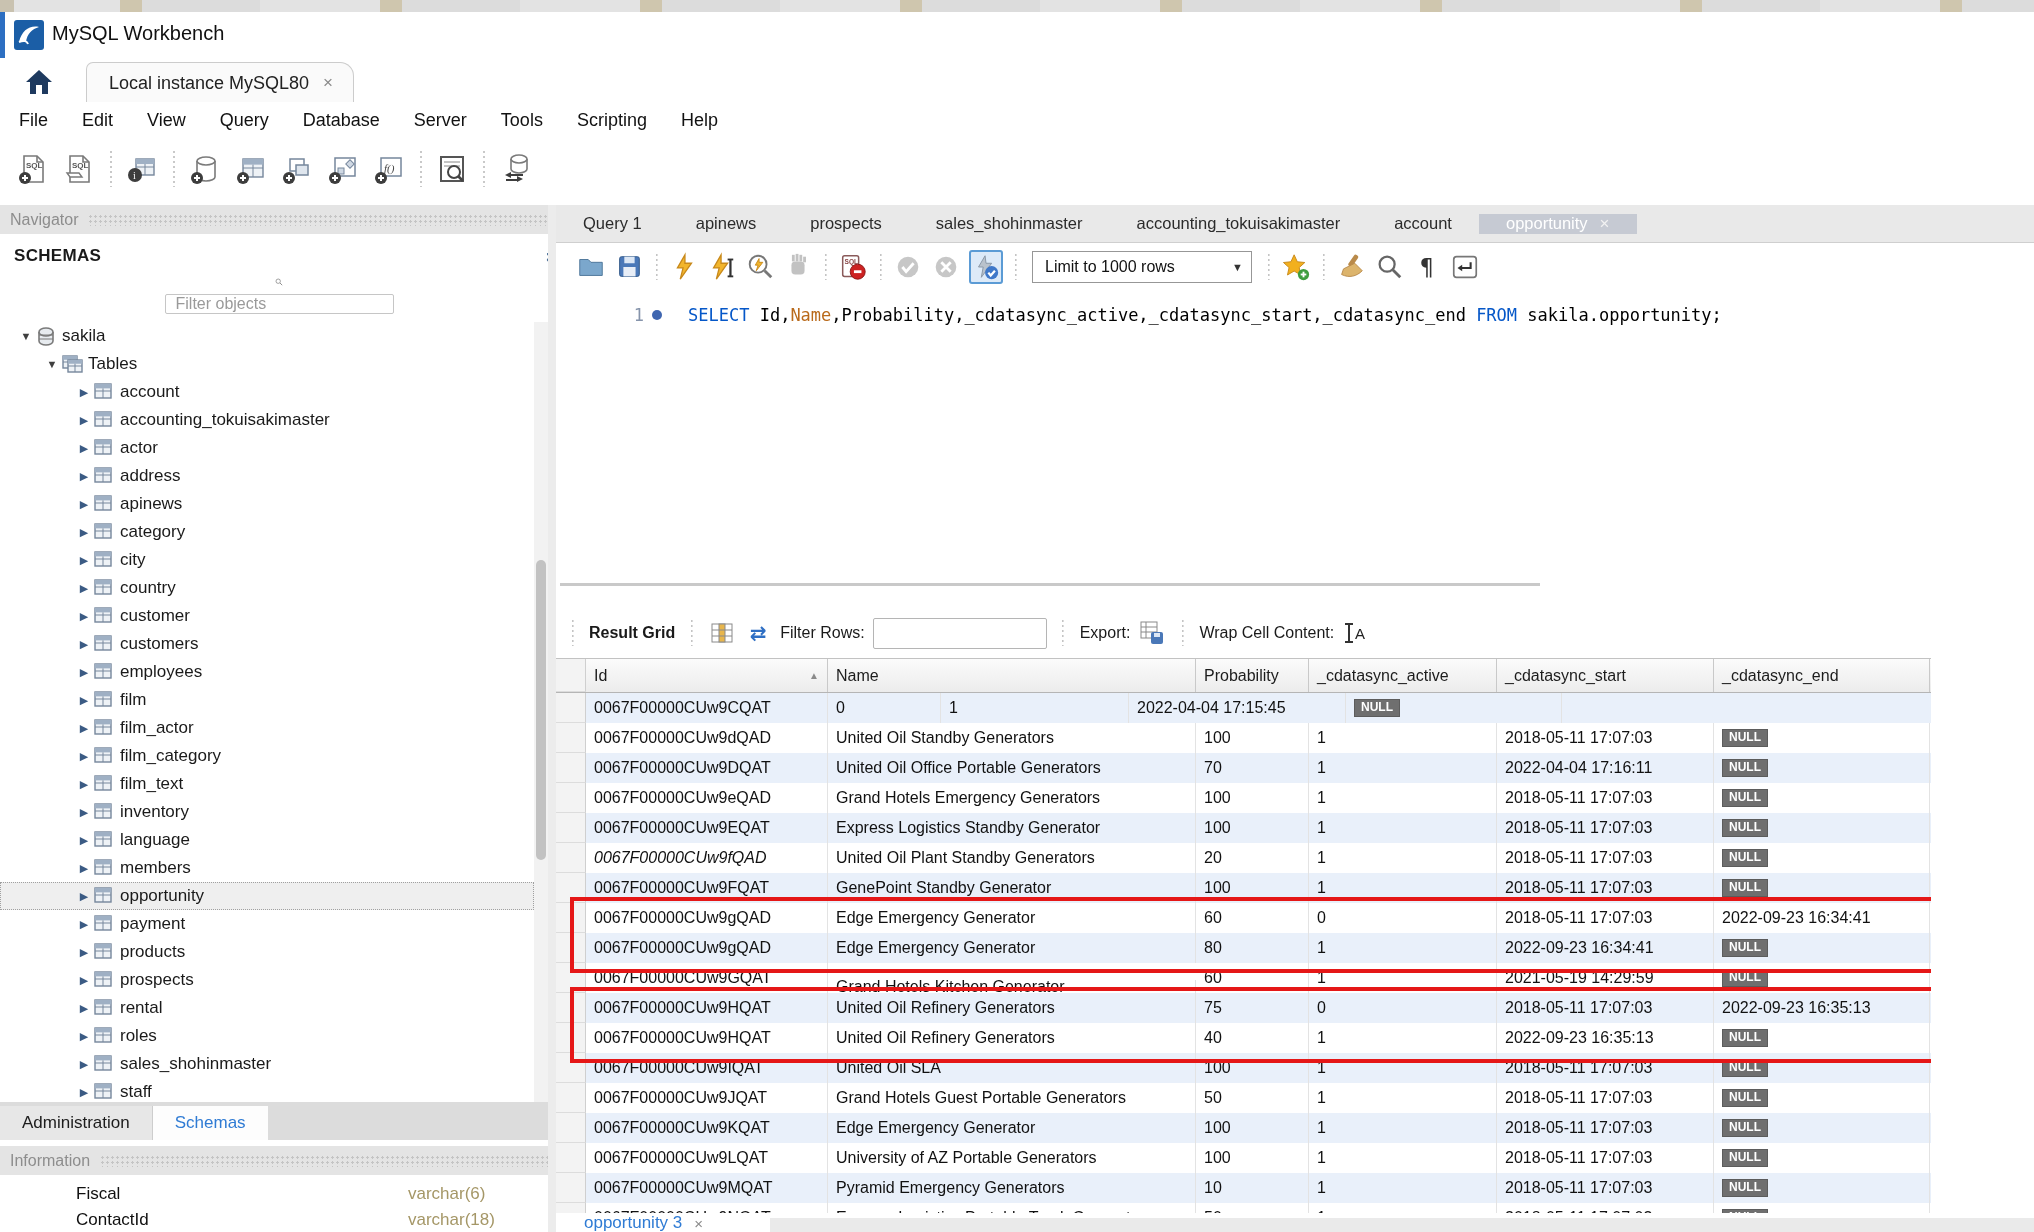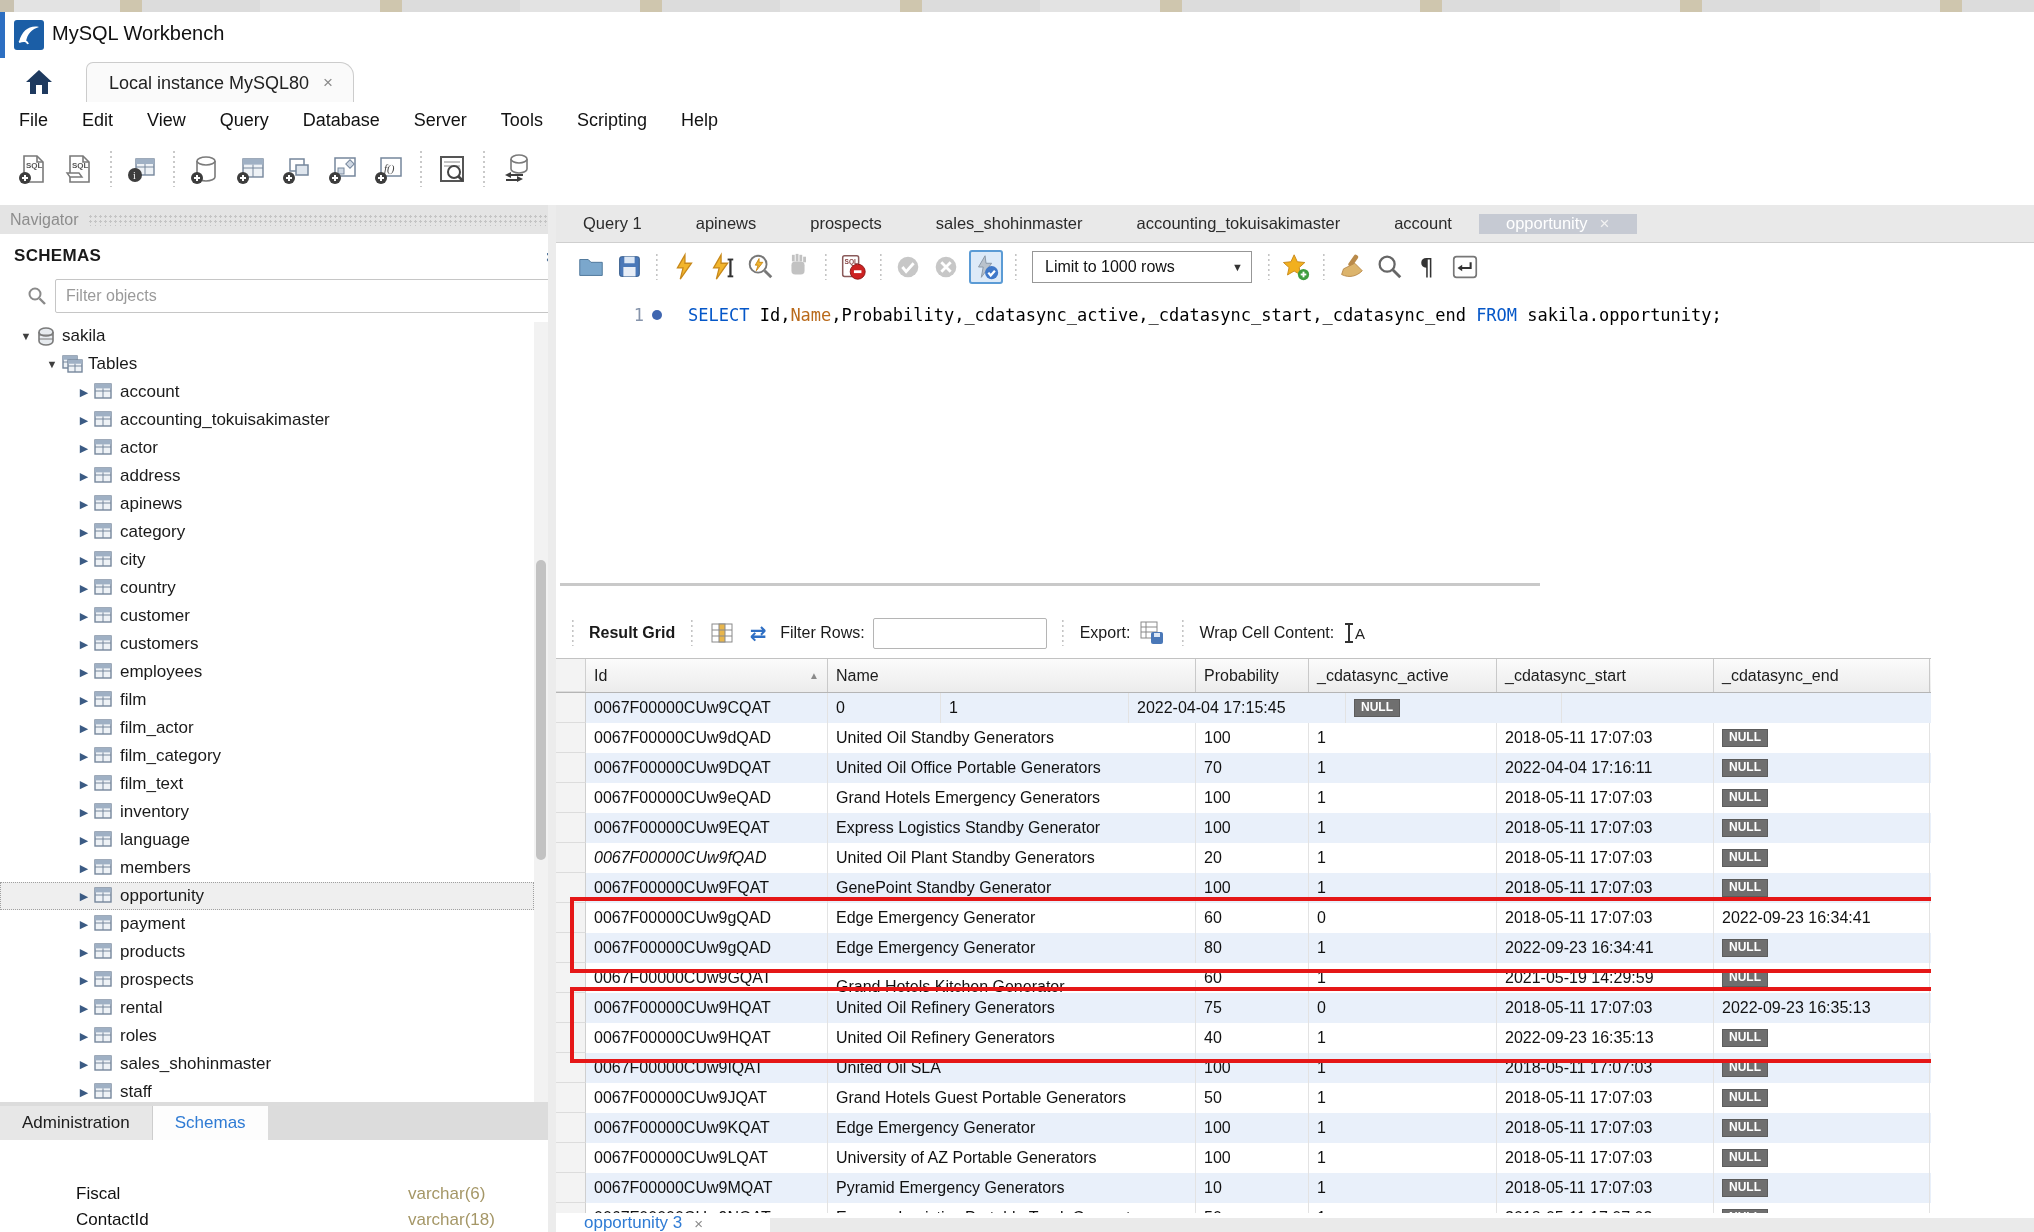--- a/index.html
+++ b/index.html
@@ -41,21 +41,21 @@
   
   #sidebar{left:0;top:205px;width:548px;height:1027px;background:#fff;}
   #v-divider{left:548px;top:205px;width:8px;height:1027px;background:#ececec;}
   .section-hdr{height:29px;background:#e4e4e4;display:flex;align-items:center;padding:0 10px;gap:10px;}
   .section-hdr .t{color:#8d8d8d;font-size:16px;}
   .dotfill{flex:1;height:12px;background-image:radial-gradient(#c4c4c4 1px,transparent 1.2px);background-size:5px 5px;}
   #nav-hdr{left:0;top:0;width:548px;}
   #schemas-row{left:0;top:35px;width:548px;height:32px;display:flex;align-items:center;padding:0 14px;}
   #schemas-row .t{font-weight:bold;font-size:17px;letter-spacing:.3px;}
   #schemas-refresh{margin-left:auto;color:#4a6e96;font-size:19px;font-weight:bold;}
-  #filter-row{left:0;top:73px;width:548px;height:36px;display:flex;align-items:center;padding:0 27px;gap:8px;}
+  #filter-row{left:0;top:73px;width:548px;height:36px;display:flex;align-items:center;padding:0 5px;gap:8px;flex-direction:column;}
   #filter-input{flex:1;height:32px;border:1px solid #c6c6c6;border-radius:2px;font-size:16px;color:#333;padding:0 10px;outline:none;}
   #filter-input::placeholder{color:#9a9a9a;}
   #tree{left:0;top:117px;width:534px;height:785px;overflow:hidden;}
   .tree-row{height:28px;display:flex;align-items:center;font-size:17px;white-space:nowrap;}
   .tree-row .arrow{font-size:11px;width:16px;text-align:center;}
   .arrow.open{color:#3f3f3f;}
   .arrow.closed{color:#3b5b84;}
   .tree-row .ticon{width:20px;height:18px;margin:0 6px 0 2px;}
   .tree-row.selected{background:#efefef;outline:1px dotted #a0a0a0;outline-offset:-1px;}
   #tree-scroll{left:534px;top:117px;width:14px;height:785px;background:#f2f2f2;}
@@ -562,20 +562,24 @@
           </svg></span>
         <span>staff</span>
       </div>
     </div>
   <div id="tree-scroll" class="abs"></div>
   <div id="tree-thumb" class="abs"></div>
   <div id="admin-tabs" class="abs">
     <div class="btab inactive">Administration</div>
     <div class="btab active">Schemas</div>
   </div>
+  <div id="info-hdr" class="abs section-hdr">
+    <span class="t">Information</span>
+    <span class="dotfill"></span>
+  </div>
   <div id="info-fields" class="abs">
       <div class="ifield">
         <span class="n">Fiscal</span>
         <span class="v">varchar(6)</span>
       </div>
       <div class="ifield">
         <span class="n">ContactId</span>
         <span class="v">varchar(18)</span>
       </div>
     </div>

